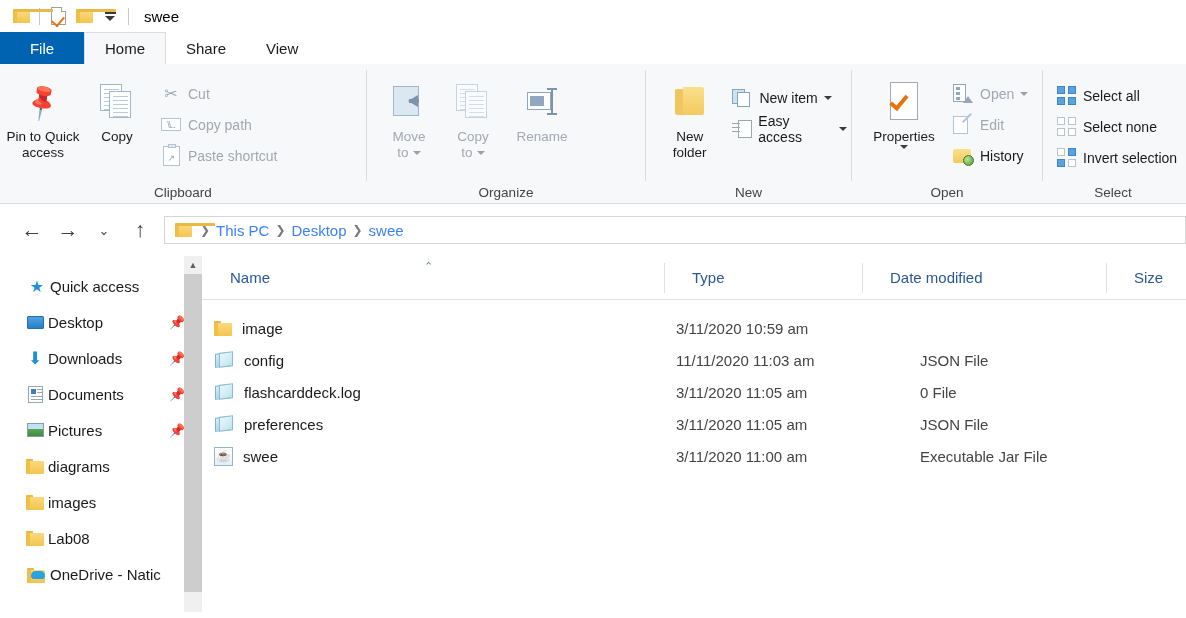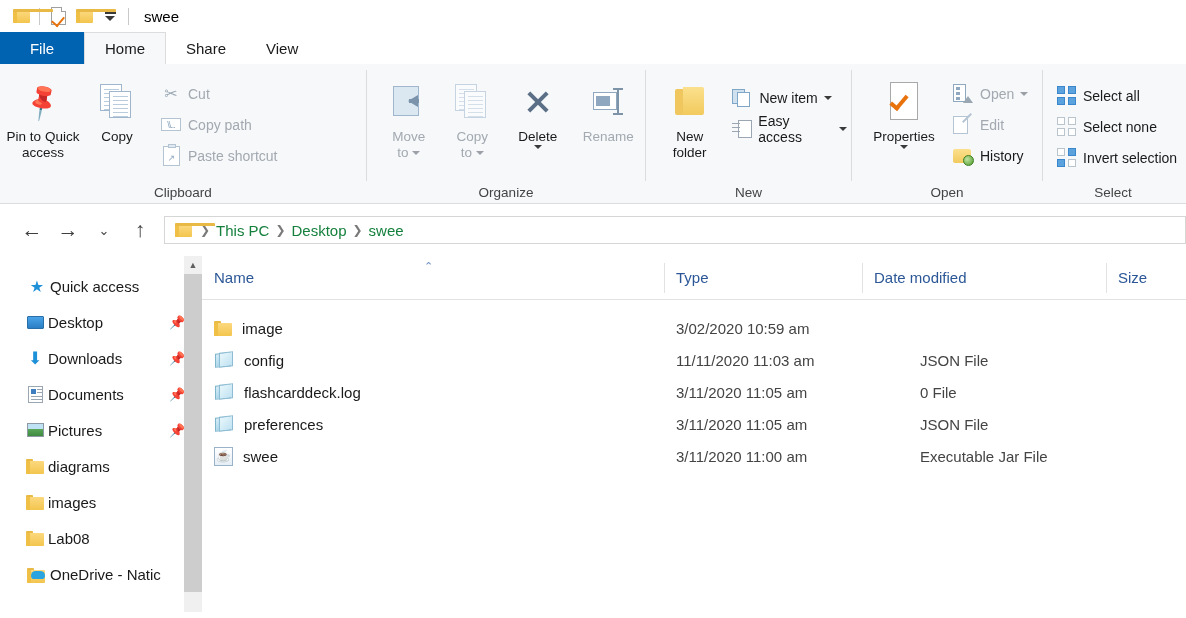--- a/index.html
+++ b/index.html
@@ -103,21 +103,21 @@
   .mini-caret { width:0;height:0;border-left:4px solid transparent;border-right:4px solid transparent;border-top:4px solid #3a3a3a; }
   .mini-caret.dim { border-top-color:#9aa0a6; }
 
   
   .addressbar { height:52px; display:flex; align-items:center; padding-left:14px; background:#fff; }
   .nav-btn { width:36px; height:36px; display:flex; align-items:center; justify-content:center; font-size:21px; color:#3f3f3f; }
   .crumbbox {
     flex:1; height:28px; border:1px solid #d6d6d6; margin-left:6px; margin-right:0;
     display:flex; align-items:center; padding-left:10px; gap:6px; background:#fff;
   }
-  .crumb { font-size:15px; color:#15803d; }
+  .crumb { font-size:15px; color:#3b82f6; }
   .crumb-sep { color:#7a7a7a; font-size:12px; }
 
   
   .content { display:flex; height:356px; }
 
   
   .sidebar { width:205px; position:relative; overflow:hidden; background:#fff; padding-top:12px; }
   .nav-item { height:36px; display:flex; align-items:center; font-size:15px; color:#1a1a1a; position:relative; }
   .nav-item .nico { width:26px; display:flex; align-items:center; justify-content:center; }
   .nav-item .txt { white-space:nowrap; }
@@ -125,21 +125,21 @@
   .indent1 { padding-left:22px; }
   .indent0 { padding-left:24px; }
 
   .sb-scroll { position:absolute; right:0; top:0; width:18px; height:356px; background:#f0f0f0; }
   .sb-up { height:18px; display:flex; align-items:center; justify-content:center; background:#f0f0f0; color:#606060; font-size:9px; }
   .sb-thumb { position:absolute; top:18px; left:0; width:18px; height:318px; background:#cdcdcd; }
 
   
   .filepane { flex:1; position:relative; }
   .headers { height:44px; display:flex; align-items:center; border-bottom:1px solid #e2e2e2; position:relative; }
-  .hcell { font-size:15px; color:#2b5797; padding-left:12px; position:relative; height:44px; display:flex; align-items:center;text-align:center; }
+  .hcell { font-size:15px; color:#2b5797; padding-left:28px; position:relative; height:44px; display:flex; align-items:center;text-align:center; }
   .hcell:not(:first-child):before {
     content:""; position:absolute; left:0; top:7px; bottom:7px; width:1px; background:#e2e2e2;
   }
   .sort-caret { position:absolute; left:222px; top:4px; color:#6a8ec4; font-size:11px; }
 
   .row { height:32px; display:flex; align-items:center; font-size:15px; color:#1a1a1a; }
   .cell-name { display:flex; align-items:center; gap:10px; padding-left:12px; }
   .cell-date { color:#444; padding-left:12px; }
   .cell-type { color:#444; padding-left:12px; }
 
@@ -397,27 +397,20 @@
                     <i></i>
                   </div>
                 </div>
               </div>
           </div>
           <div class="lbl">Copy</div>
           <div class="lbl" style="margin-top:-2px;display:flex;align-items:center;gap:4px;">
             <span>to</span>
             <span class="mini-caret dim"></span>
           </div>
-        </div>
-        <div class="big-btn" style="width:68px;">
-          <div class="ico">
-              <div class="x-ico"></div>
-            </div>
-          <div class="lbl">Delete</div>
-          <div style="margin-top:3px;"><span class="mini-caret"></span></div>
         </div>
         <div class="big-btn dim" style="width:74px;">
           <div class="ico">
             <div class="rename-ico">
                 <div class="bx"></div>
                 <div class="fill"></div>
                 <div class="ibeam"></div>
               </div>
           </div>
           <div class="lbl">Rename</div>
@@ -707,21 +700,21 @@
 
         <div class="row">
           <div class="cell-name" style="width:462px;">
             <div class="ico-folder">
                 <div class="t"></div>
                 <div class="b"></div>
                 <div class="s"></div>
               </div>
             <span>image</span>
           </div>
-          <div class="cell-date" style="width:244px;">3/02/2020 10:59 am</div>
+          <div class="cell-date" style="width:244px;">3/11/2020 10:59 am</div>
           <div class="cell-type" style="width:80px;"></div>
         </div>
 
         <div class="row">
           <div class="cell-name" style="width:462px;">
             <div class="ico-json">
                 <div class="pg"></div>
                 <div class="pg2"></div>
               </div>
             <span>config</span>

